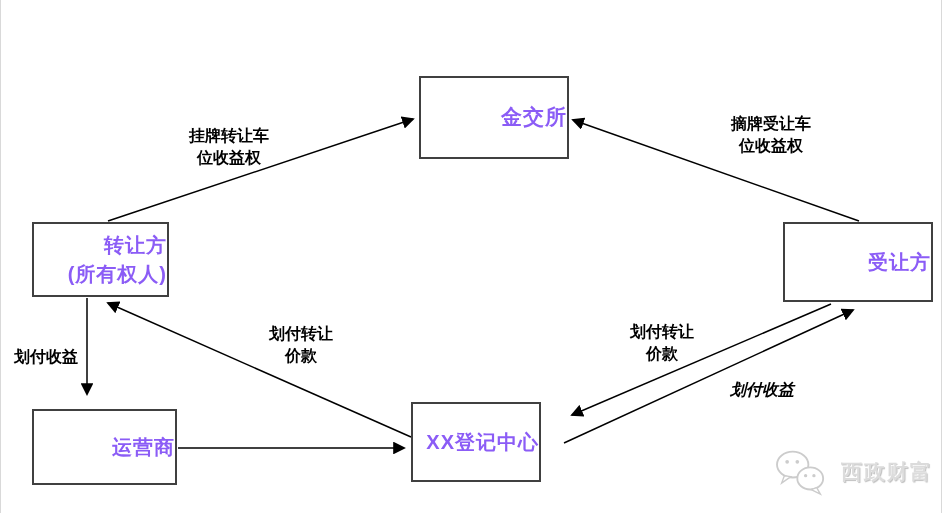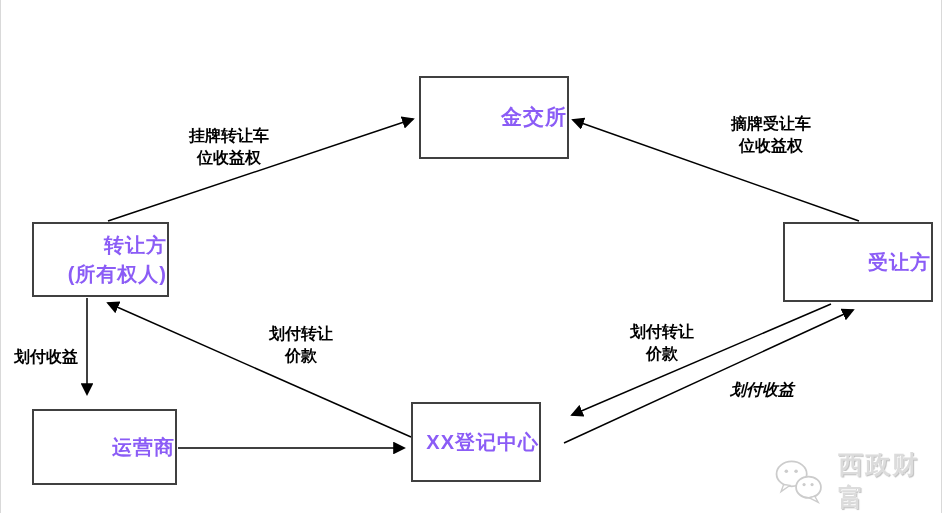--- a/index.html
+++ b/index.html
@@ -73,21 +73,21 @@
   .lbl-entpay  { left: 288px; top: 485px; }
   .edge-label span { display: block; }
   .watermark {
     position: absolute;
     left: 772px;
     top: 448px;
     display: flex;
     align-items: center;
   }
   .watermark-text {
-    font-size: 25px;
+    font-size: 21px;
     font-weight: bold;
     color: #dcdcdc;
     letter-spacing: 2px;
     margin-left: 12px;
     text-shadow: -1px -1px 0 #ffffff, 1px 1px 1px #c0c0c0;
   }
 </style>
 </head>
 <body>
 

